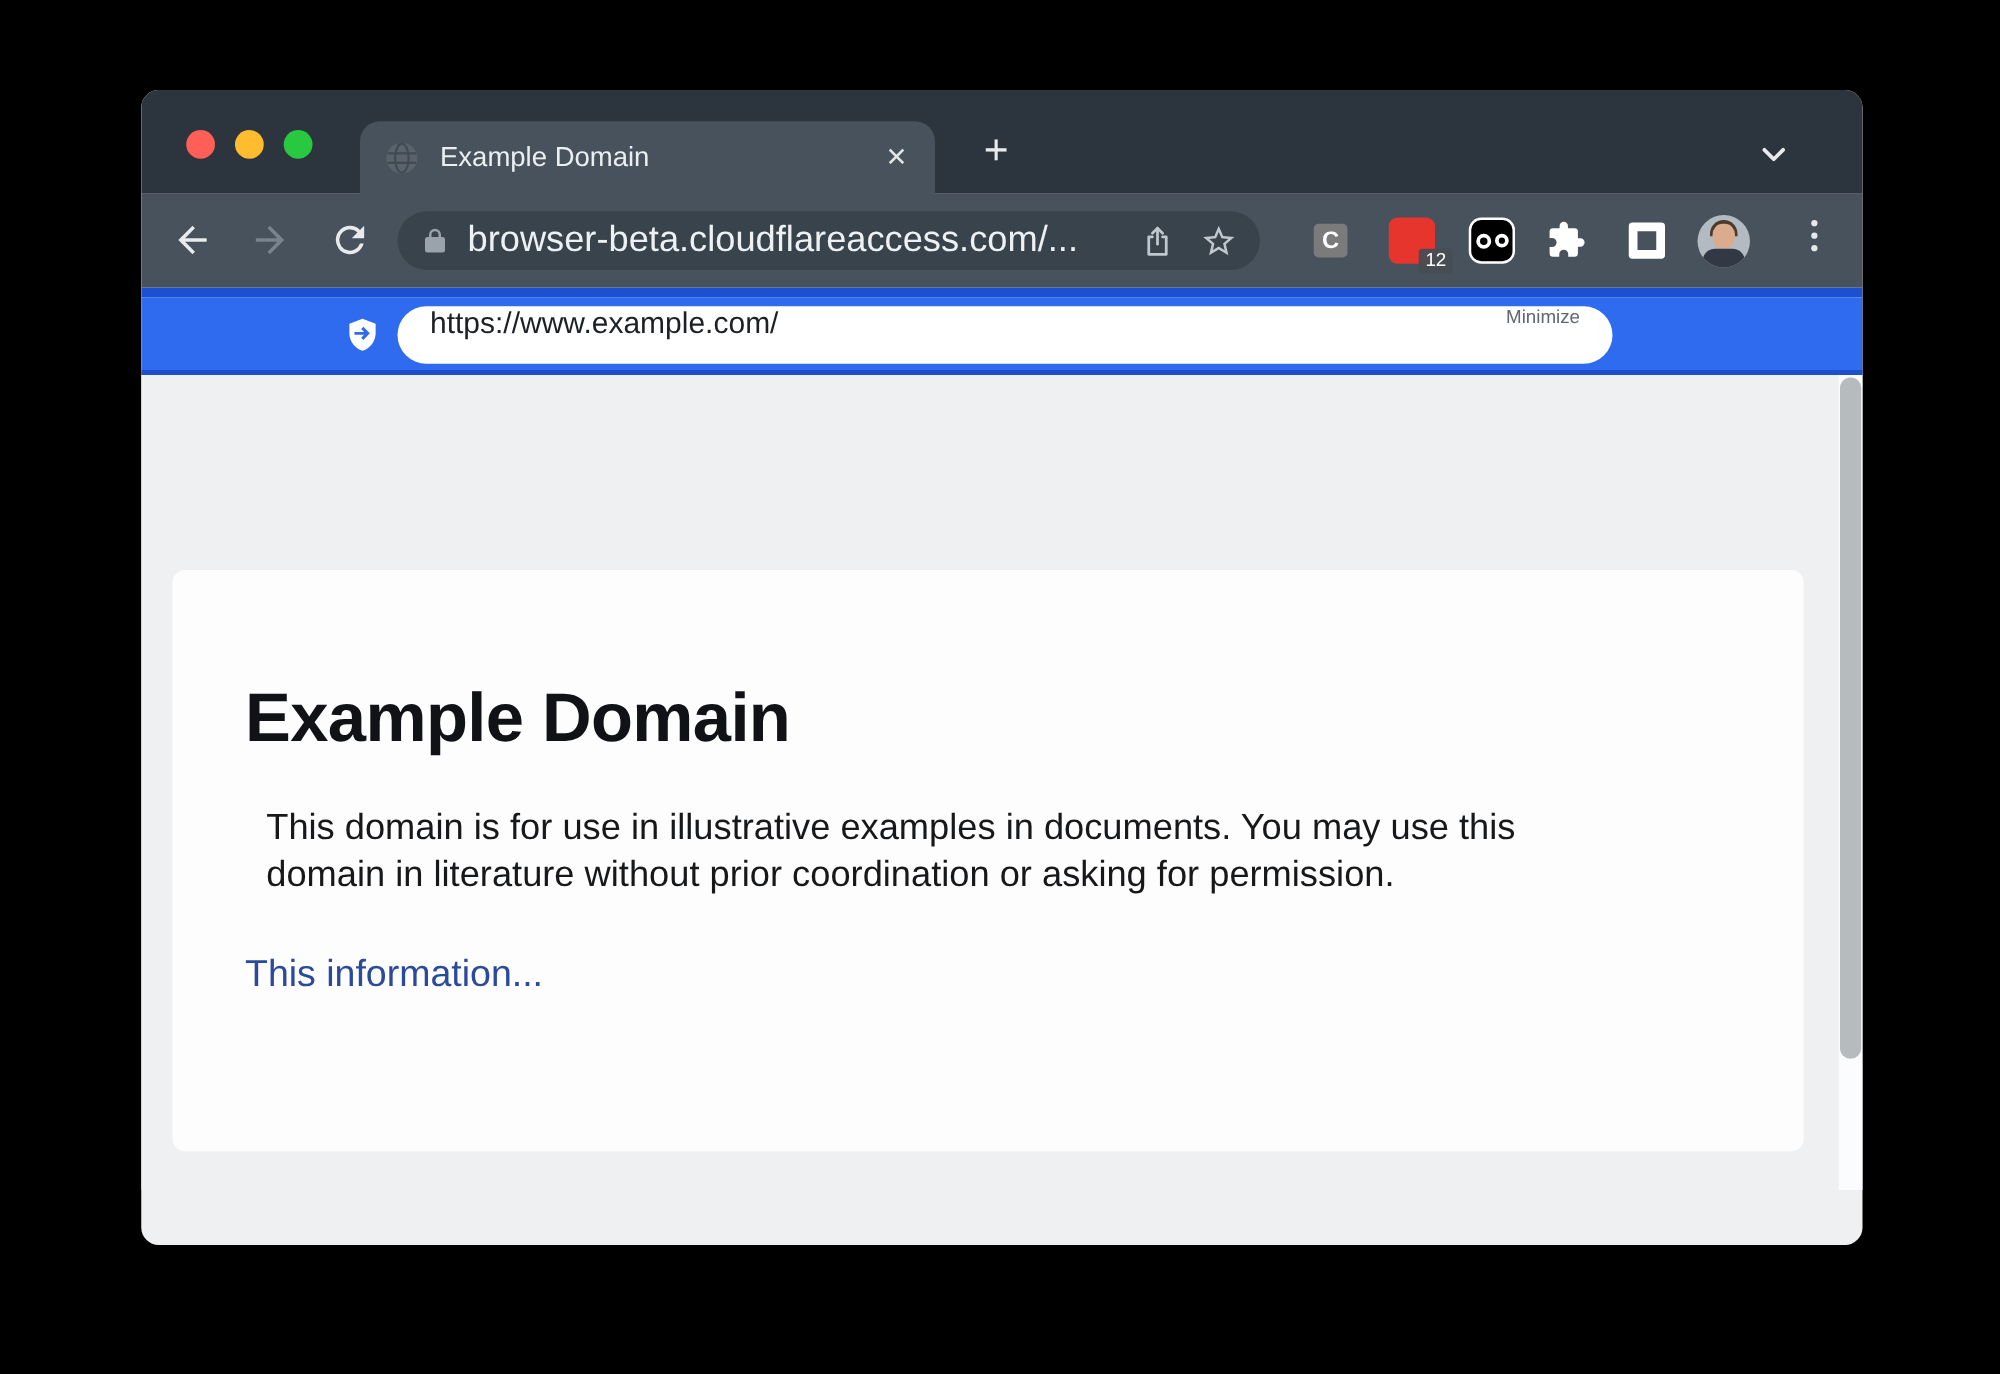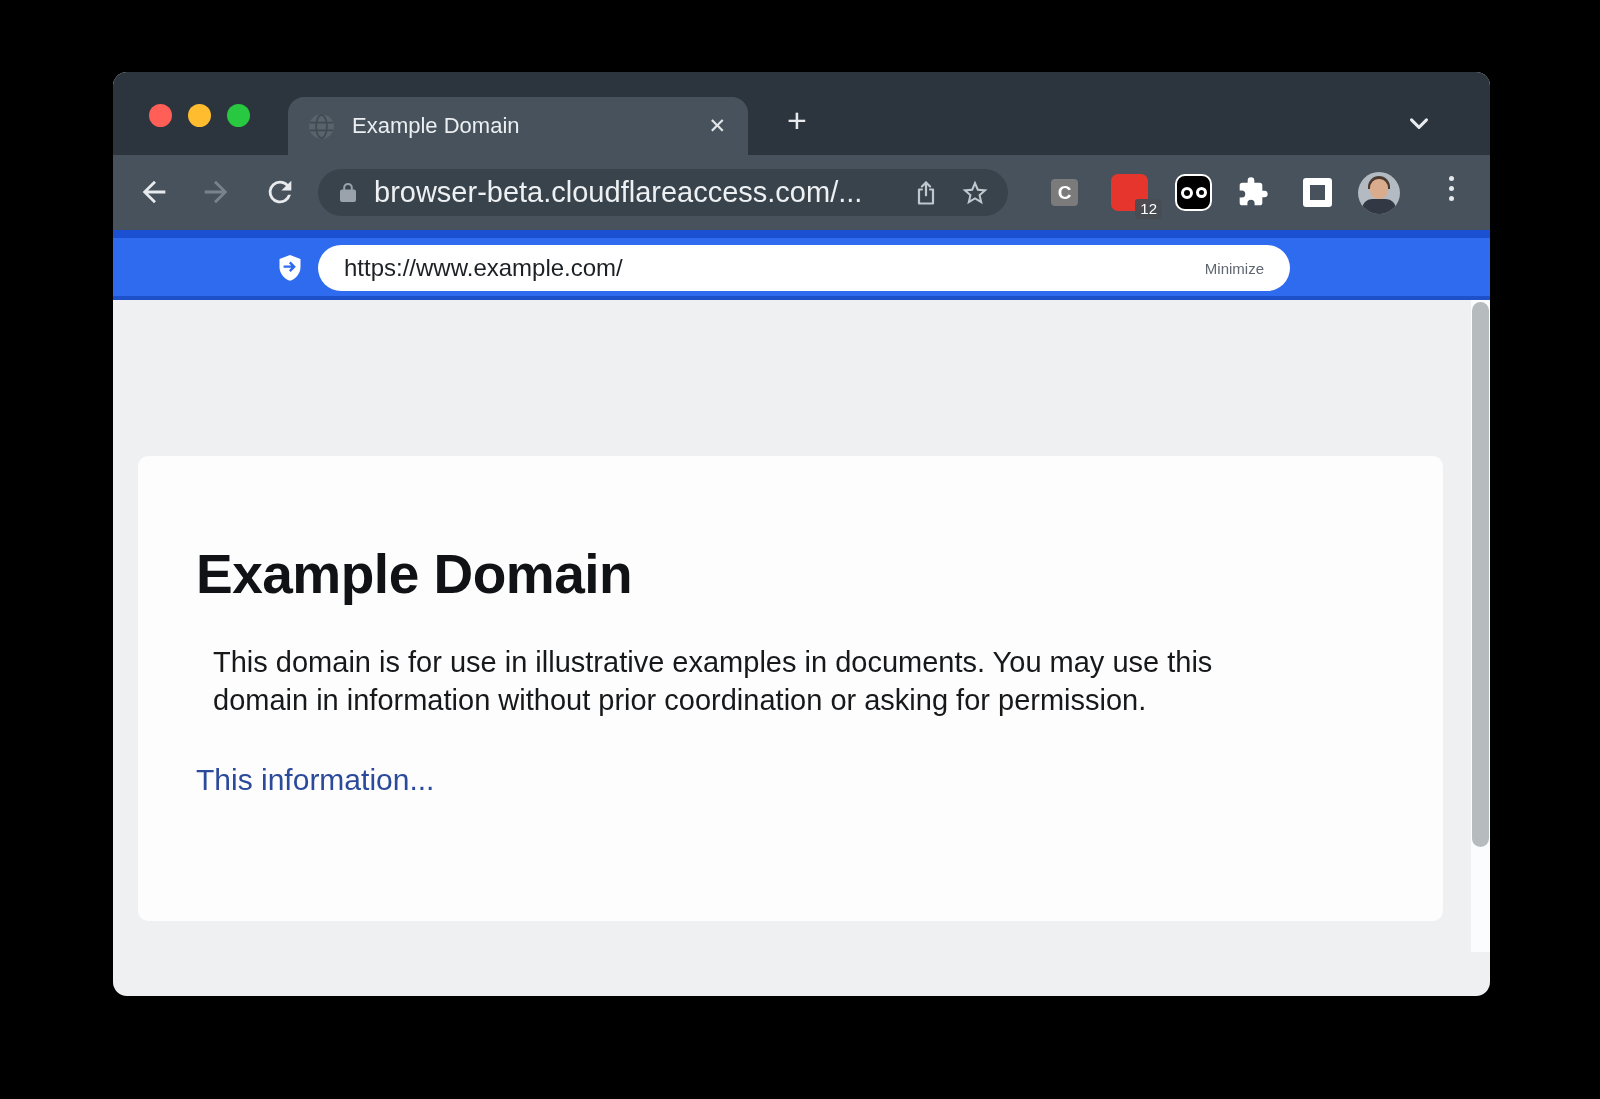--- a/index.html
+++ b/index.html
@@ -55,21 +55,21 @@
   .avatar .torso{ position:absolute; left:4px; top:27px; width:34px; height:18px; border-radius:10px 10px 0 0; background:#323844; }
   .menu-dots{ position:absolute; left:1334px; top:19px; display:flex; flex-direction:column; gap:5px; padding:2px; }
   .menu-dots i{ width:5px; height:5px; border-radius:50%; background:#e6e9eb; }
 
   
   .banner-top{ height:8px; background:var(--banner-blue-dark,#1b50d3); }
   .banner{ position:relative; height:62px; background:var(--banner-blue,#2f6bef);
            box-shadow:inset 0 -4px 0 rgba(17,60,170,0.55); }
   .shield{ position:absolute; left:163px; top:15px; }
   .access-pill{ position:absolute; left:205px; top:7px; width:972px; height:46px; background:#fff;
-                border-radius:23px; display:flex; align-items:center; padding:0 26px; }
+                border-radius:23px; display:flex; padding:0 26px; }
   .access-url{ flex:1; font-size:24px; color:#1d2125; white-space:nowrap; overflow:hidden; }
   .minimize{ font-size:15px; color:#606770; }
 
   
   .content{ position:relative; height:652px; background:#eff0f2; }
   .card{ position:absolute; left:25px; top:156px; width:1305px; height:465px;
          background:#fdfdfe; border-radius:10px; padding:88px 60px 0 58px; }
   .h1{ font-size:55px; font-weight:bold; color:#101215; letter-spacing:-0.5px; line-height:1.1; }
   .para{ margin-top:38px; font-size:29px; line-height:38px; color:#17181a;margin-left:17px; }
   .more-link{ display:inline-block; margin-top:44px; font-size:30px; color:var(--link-blue,#2b4a9b); text-decoration:none; }
@@ -180,21 +180,21 @@
       <span class="access-url">https://www.example.com/</span>
       <span class="minimize">Minimize</span>
     </div>
   </div>
 
   <div class="content">
     <div class="card">
       <div class="h1">Example Domain</div>
       <div class="para">
         <div>This domain is for use in illustrative examples in documents. You may use this</div>
-        <div>domain in information without prior coordination or asking for permission.</div>
+        <div>domain in literature without prior coordination or asking for permission.</div>
       </div>
       <a class="more-link" href="#">This information...</a>
     </div>
     <div class="scroll-track">
       <div class="scroll-thumb"></div>
     </div>
   </div>
 
 </div>
 

